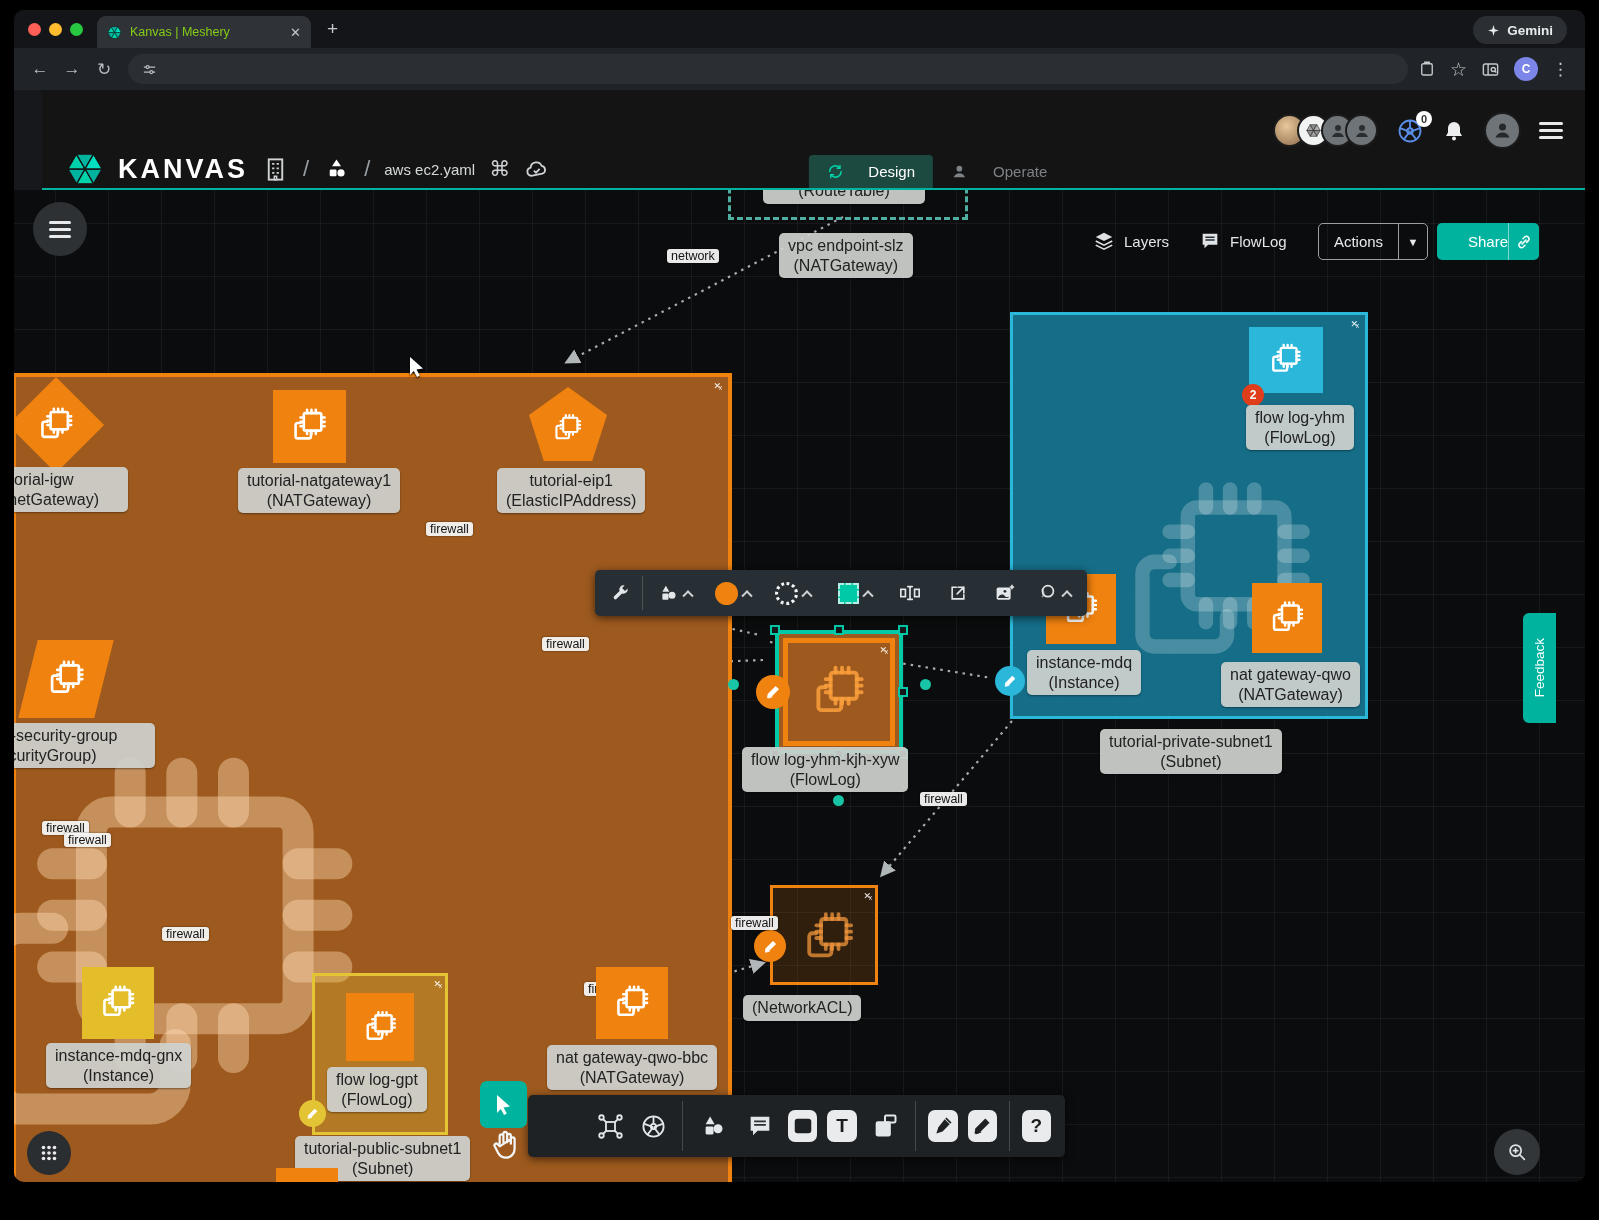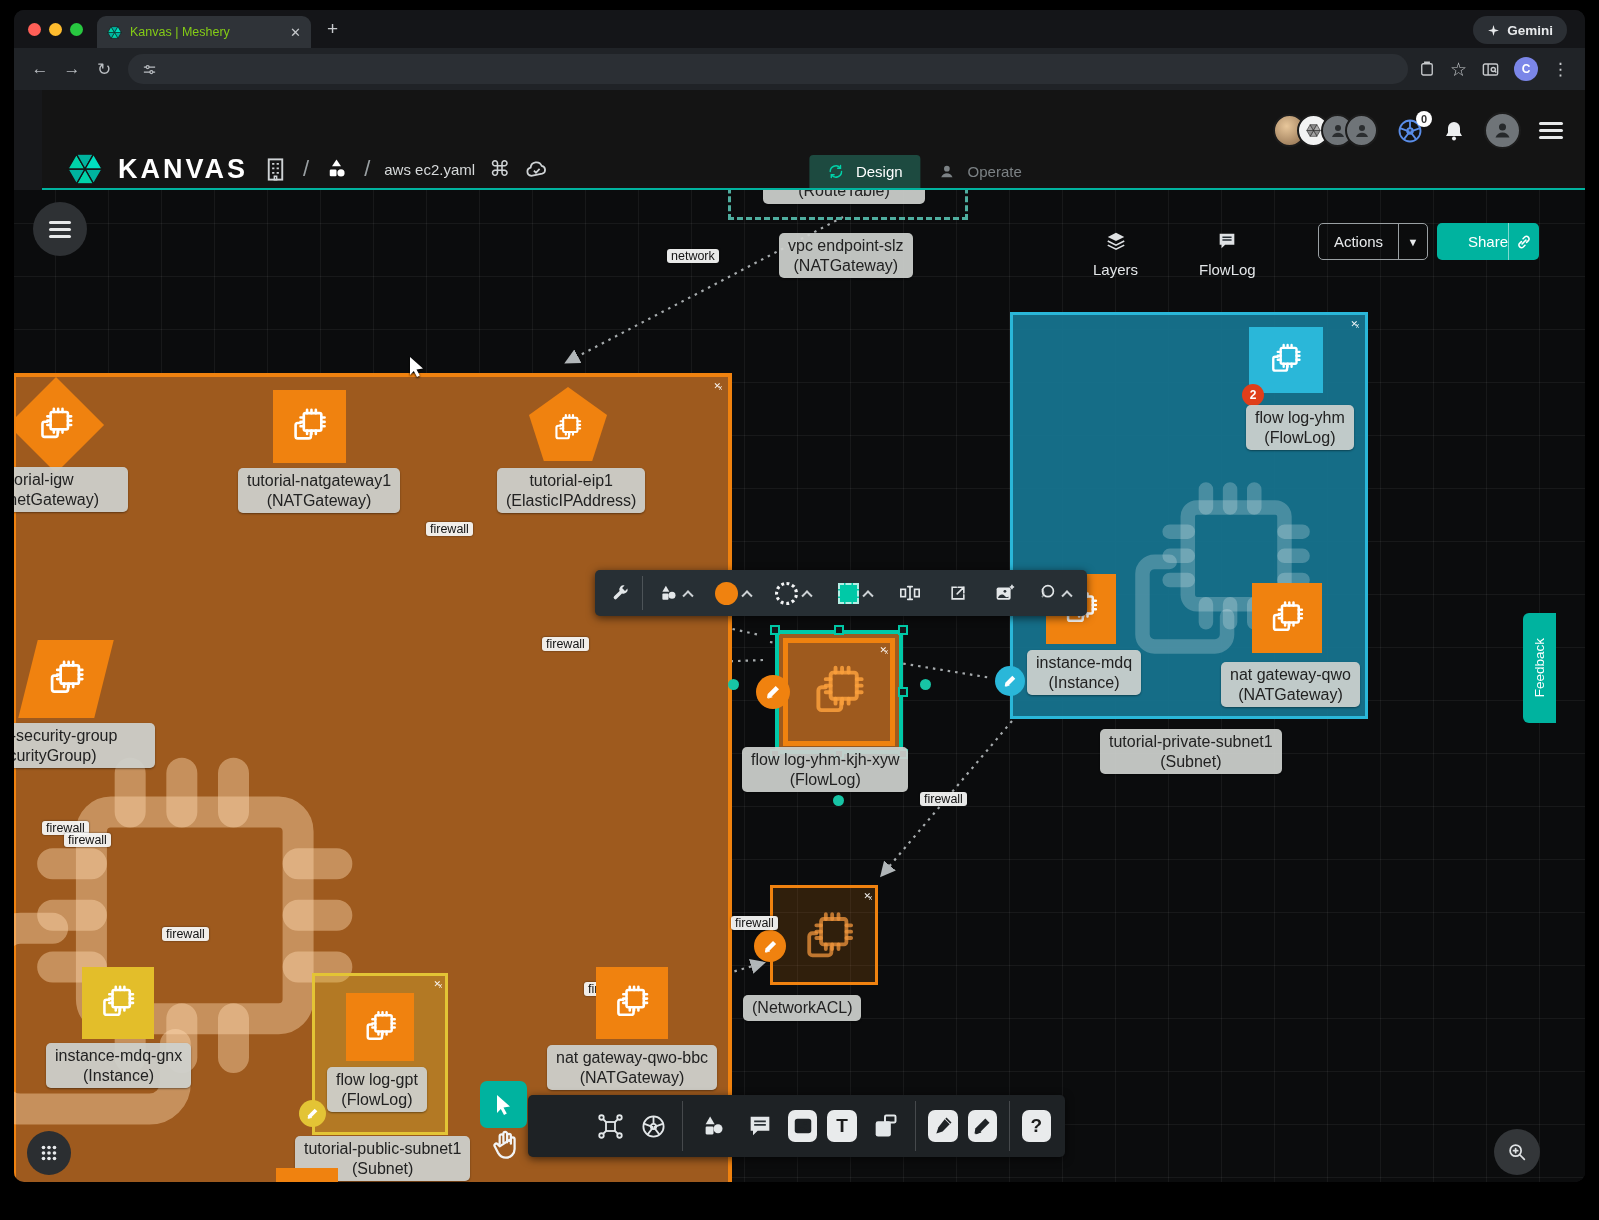--- a/index.html
+++ b/index.html
@@ -23,21 +23,21 @@
   .cavatar { width:24px; height:24px; border-radius:50%; background:#7b86e8; color:#fff; font-size:12px; display:flex; align-items:center; justify-content:center; font-weight:700; }
 
   
   .appheader { height:100px; background:#141414; position:relative; flex:none; border-bottom:2px solid #00B39F; display:flex; align-items:flex-end;margin-left:28px; }
   .brand { display:flex; align-items:center; gap:14px; margin-left:24px; }
   .kanvas-word { color:#fff; font-size:27px; font-weight:700; letter-spacing:3px; }
   .crumb-sep { color:#9aa0a3; font-size:22px; font-weight:300; }
   .file { color:#d6d9da; font-size:15px; }
   .hicon { color:#cfd3d5; }
   .mode-toggle { position:absolute; left:50%; transform:translateX(-2%); bottom:0; display:flex; height:33px; }
-  .mode { display:flex; align-items:center; gap:12px; padding:0 18px; font-size:15px; }
+  .mode { display:flex; align-items:center; gap:25px; padding:0 18px; font-size:15px; }
   .mode.design { background:#1d4a40; color:#fff; border-radius:4px 4px 0 0; }
   .mode.operate { color:#7c8285; }
   .header-right { position:absolute; right:22px; top:22px; display:flex; align-items:center; gap:18px; }
   .avgroup { display:flex; }
   .av { width:33px; height:33px; border-radius:50%; border:2px solid #1c1c1c; margin-left:-9px; display:flex; align-items:center; justify-content:center; }
   .k8sbadge { position:relative; }
   .badge0 { position:absolute; right:-8px; top:-6px; background:#fff; color:#333; border-radius:50%; width:16px; height:16px; font-size:11px; display:flex; align-items:center; justify-content:center; font-weight:700; }
   .burger { display:flex; flex-direction:column; gap:4px; }
   .burger div { width:24px; height:3px; background:#e7e9ea; border-radius:2px; }
 
@@ -54,21 +54,21 @@
   .nodebox { position:absolute; display:flex; align-items:center; justify-content:center; }
   .circbtn { position:absolute; border-radius:50%; background:#2e3134; display:flex; align-items:center; justify-content:center; }
   .toolbar { position:absolute; background:#272f34; border-radius:5px; box-shadow:0 2px 8px rgba(0,0,0,.6); display:flex; align-items:center; color:#e3e7e9; }
   .titem { display:flex; align-items:center; justify-content:center; gap:5px; }
   .tdiv { width:1px; align-self:stretch; background:rgba(255,255,255,.18); margin:6px 2px; }
   .chev { width:8px; height:8px; border-left:2px solid #cdd2d5; border-top:2px solid #cdd2d5; transform:rotate(45deg) translate(2px,2px); }
   .whitekey { background:#e9ebec; color:#1c1c1c; border-radius:7px; display:flex; align-items:center; justify-content:center; }
   .pencil-badge { position:absolute; border-radius:50%; display:flex; align-items:center; justify-content:center; color:#fff; }
   .handle { position:absolute; width:10px; height:10px; background:#15171a; border:2px solid #00c9a7; }
   .tealdot { position:absolute; width:11px; height:11px; border-radius:50%; background:#17c4a5; }
-  .topbar-item { position:absolute; display:flex; align-items:center; gap:9px; color:#e3e6e8; font-size:15px;flex-direction:column; }
+  .topbar-item { position:absolute; display:flex; align-items:center; gap:9px; color:#e3e6e8; font-size:15px; }
   svg { display:block; }
 </style>
 </head>
 <body>
 
 <svg width="0" height="0" style="position:absolute">
   <defs>
     <symbol id="ic-chip" viewBox="0 0 48 48">
       <g fill="none" stroke="currentColor" stroke-width="2.4" stroke-linecap="round" stroke-linejoin="round">
         <path d="M16 21h-2.5a2 2 0 0 0-2 2v10a2 2 0 0 0 2 2h10a2 2 0 0 0 2-2V30"></path>

